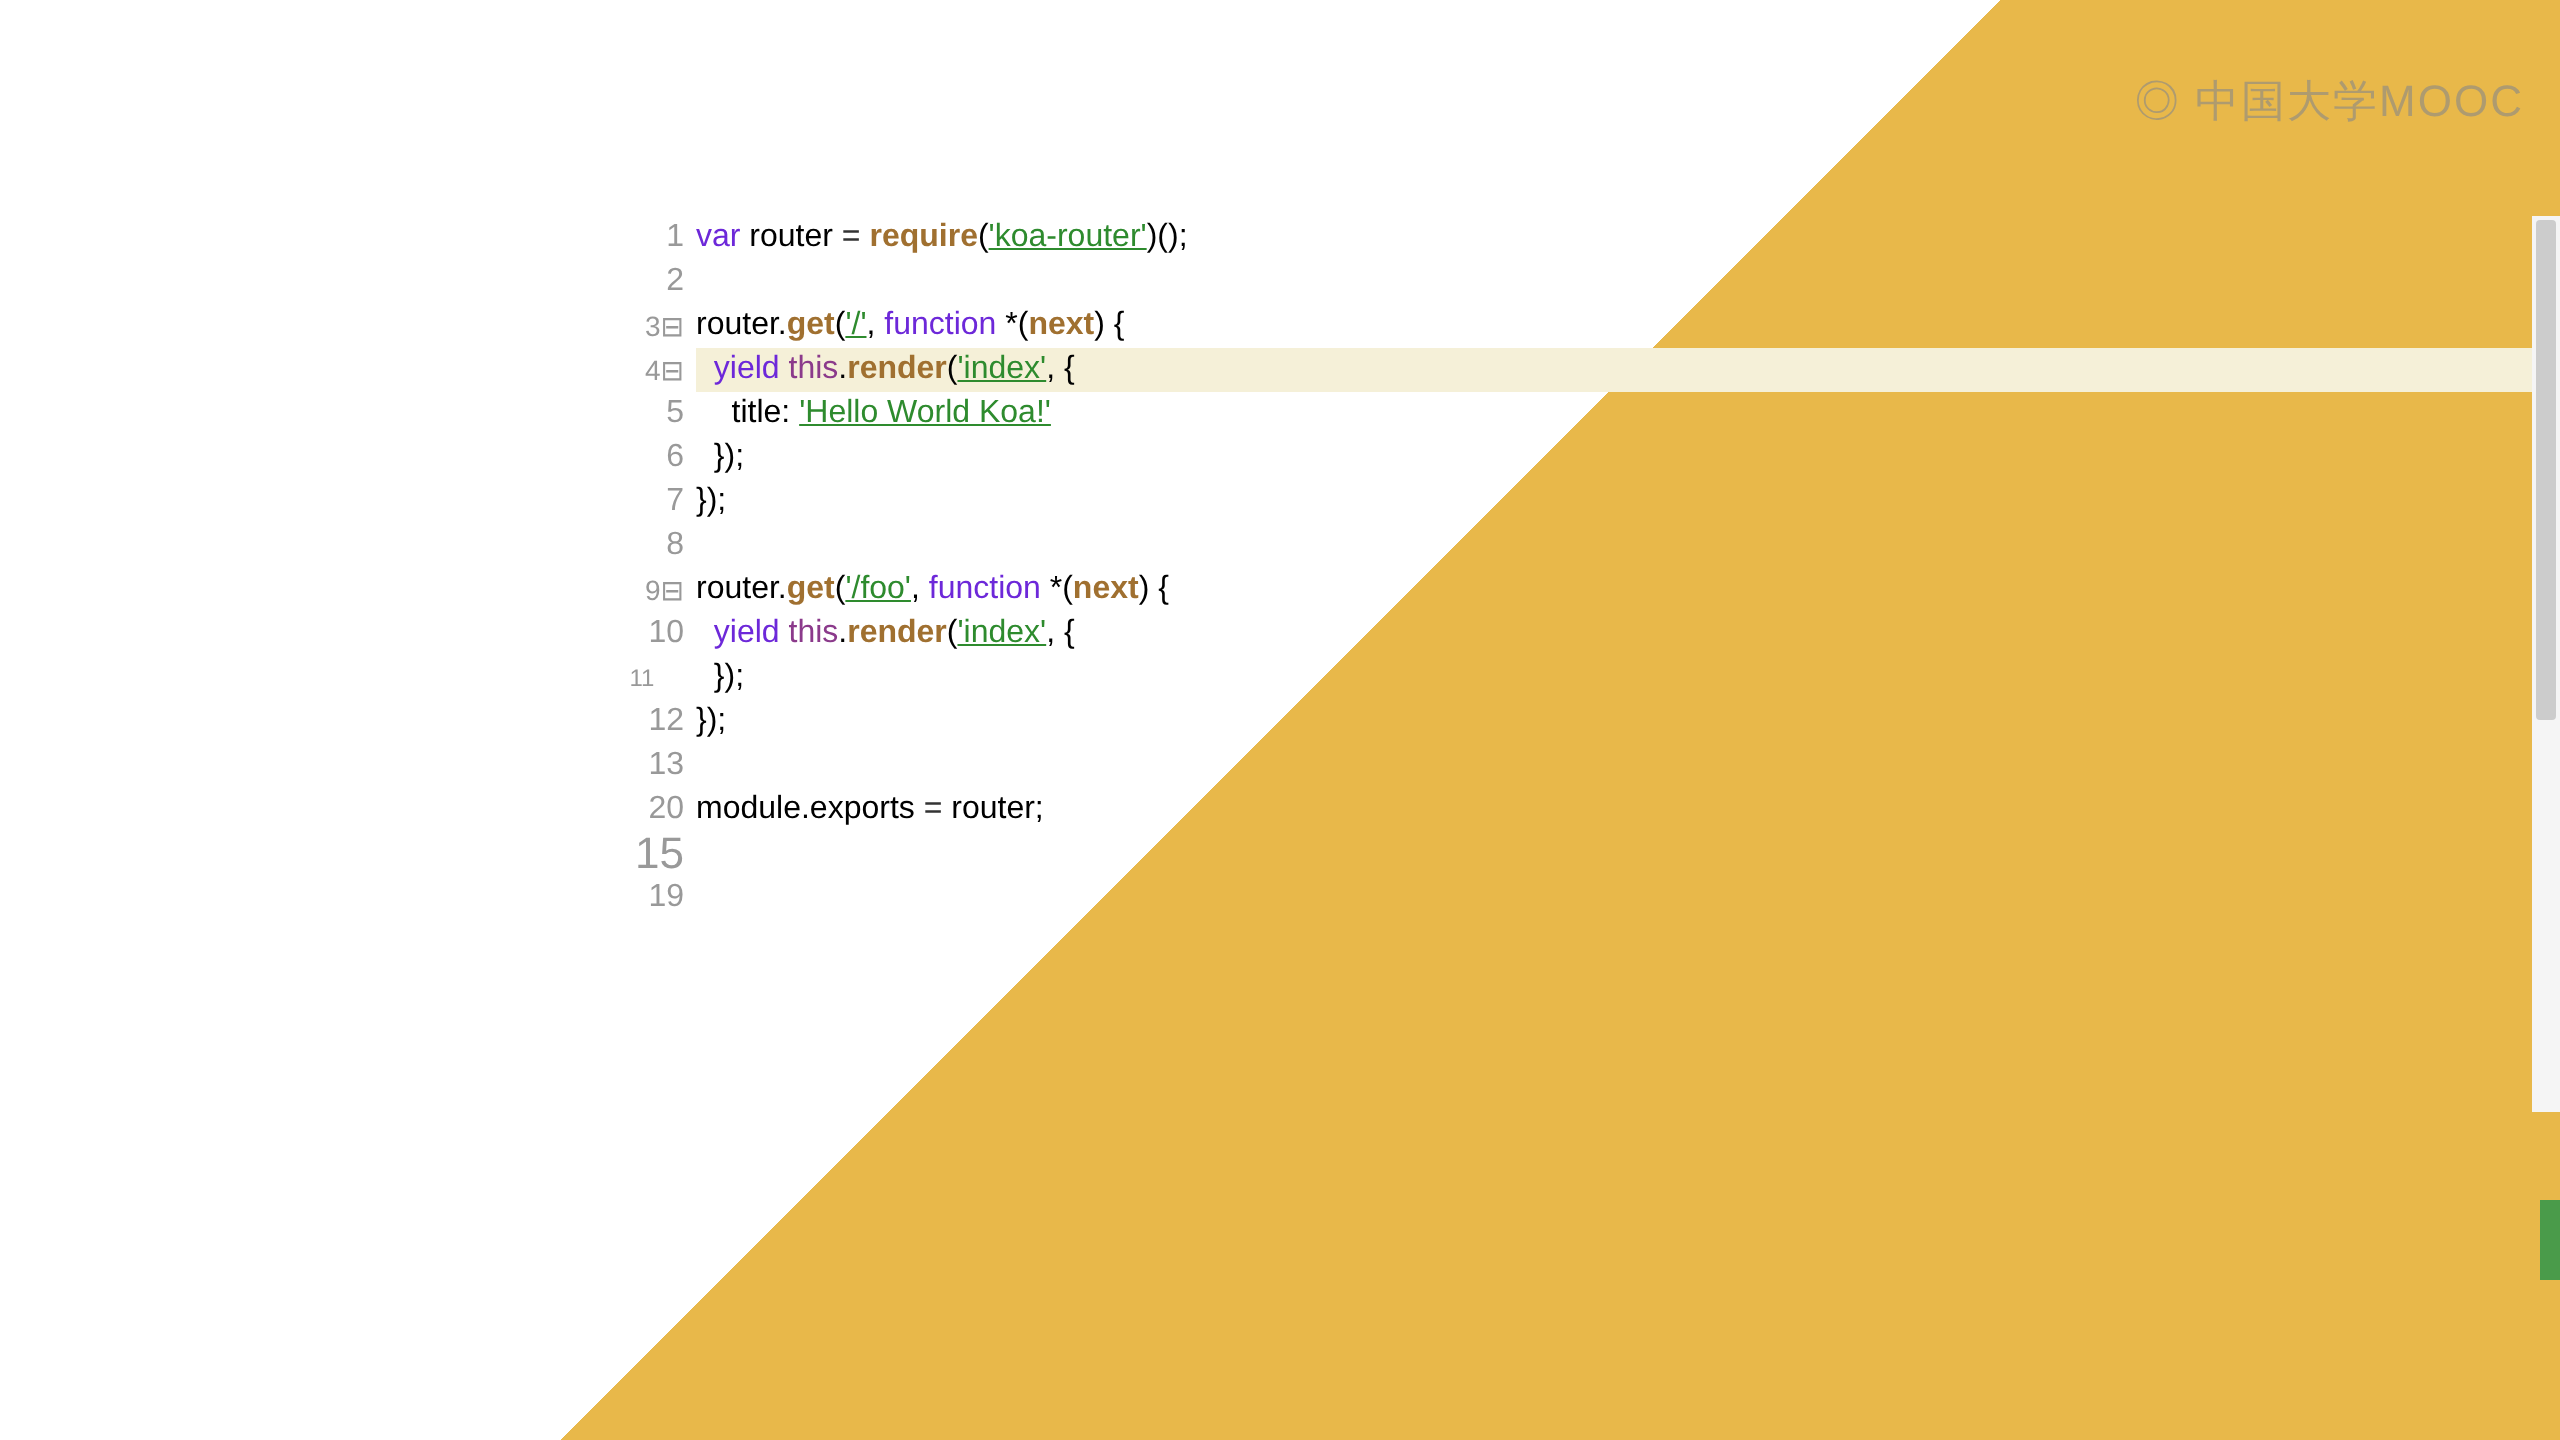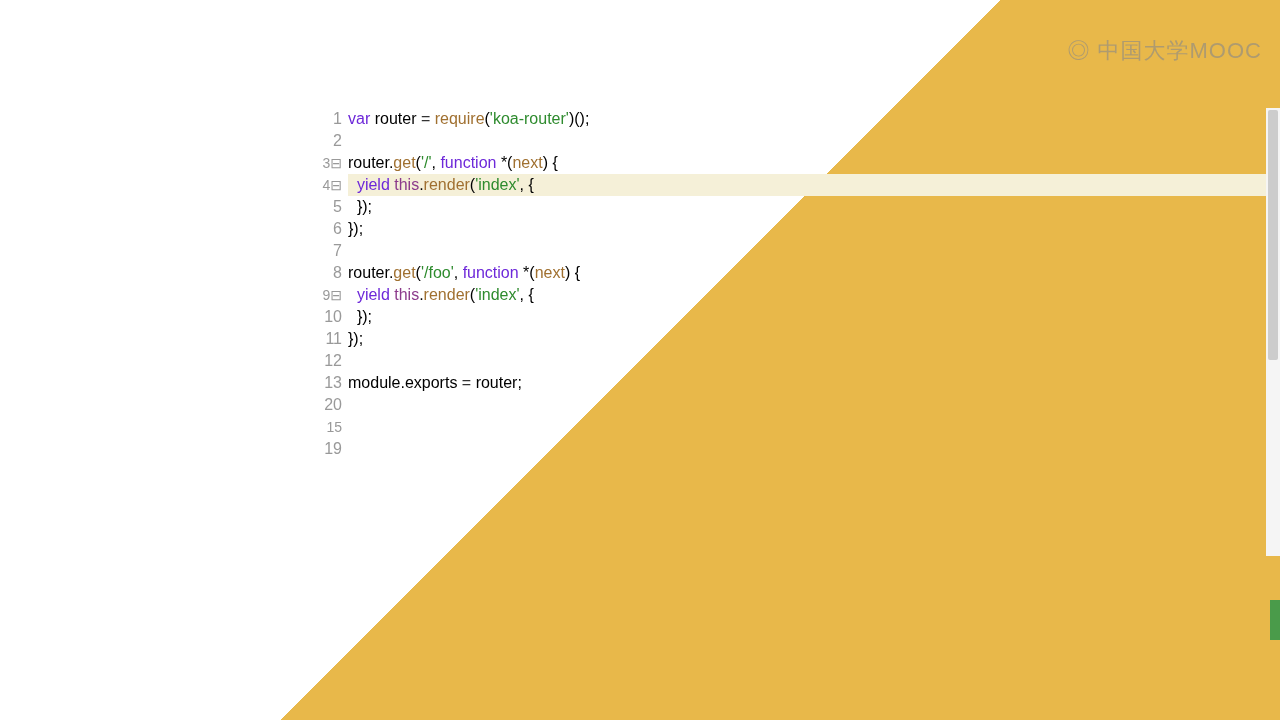--- a/index.html
+++ b/index.html
@@ -46,22 +46,22 @@
 .tab.active { background: #fff; }
 .tab .ficon { width: 14px; height: 12px; margin-right: 4px; }
 .tab .x { margin-left: 6px; color: #999; font-size: 10px; }
 .code-area { flex: 1; display: flex; font-family: Consolas, monospace; font-size: 16px; position: relative; overflow: hidden; }
 .gutter { width: 48px; text-align: right; padding-right: 6px; color: #999; background: #fff; user-select: none; }
 .gutter .ln { height: 22px; line-height: 22px; }
 .code { flex: 1; position: relative; }
 .code-line { height: 22px; line-height: 22px; white-space: pre; }
 .code-line.hl { background: #f5f0d8; }
 .kw { color: #6d28d9; }
-.str { color: #2e8b2e; }
-.fn { color: #a07030; }
+.str { color: #2e8b2e; text-decoration: underline; }
+.fn { color: #a07030; font-weight: bold; }
 .this { color: #8b3a8b; }
 .op { color: #333; }
 .scroll-v { position: absolute; right: 0; top: 0; width: 14px; height: 100%; background: #f5f5f5; }
 .scroll-v .thumb { width: 10px; margin: 2px auto; height: 250px; background: #ccc; border-radius: 2px; }
 .scroll-h-editor { height: 16px; background: #f5f5f5; border-top: 1px solid #ddd; display: flex; align-items: center; }
 .scroll-h-editor .arr { width: 14px; text-align: center; color: #888; font-size: 9px; }
 .console-panel { height: 104px; border-top: 1px solid #ccc; background: #fff; display: flex; flex-direction: column; }
 .console-tabs { height: 24px; display: flex; align-items: center; border-bottom: 1px solid #ddd; padding: 0 4px; }
 .console-tabs .ctab { display: flex; align-items: center; padding: 0 6px; font-size: 12px; }
 .console-tabs .ctab .ico { width: 14px; height: 14px; background: #5a8fc7; margin-right: 4px; }
@@ -340,32 +340,33 @@
           <div class="ln" style="font-size: 16px;">1</div>
           <div class="ln" style="font-size: 16px;">2</div>
           <div class="ln" style="font-size: 14px;">3⊟</div>
           <div class="ln" style="font-size: 14px;">4⊟</div>
           <div class="ln" style="font-size: 16px;">5</div>
           <div class="ln" style="font-size: 16px;">6</div>
           <div class="ln" style="font-size: 16px;">7</div>
           <div class="ln" style="font-size: 16px;">8</div>
           <div class="ln" style="font-size: 14px;">9⊟</div>
           <div class="ln" style="font-size: 16px;">10</div>
-          <div class="ln" style="font-size: 16px;">11</div>
+          <div class="ln" style="font-size: 12px; text-align: center;">11</div>
           <div class="ln" style="font-size: 16px;">12</div>
           <div class="ln" style="font-size: 16px;">13</div>
           <div class="ln" style="font-size: 16px;">20</div>
-          <div class="ln" style="font-size: 14px;">15</div>
+          <div class="ln" style="font-size: 22px;">15</div>
           <div class="ln" style="font-size: 16px;">19</div>
         </div>
       <div class="code" id="code">
           <div class="code-line"><span class="kw">var</span> router <span class="op">=</span> <span class="fn">require</span>(<span class="str">'koa-router'</span>)();</div>
           <div class="code-line"></div>
           <div class="code-line">router.<span class="fn">get</span>(<span class="str">'/'</span>, <span class="kw">function</span> *(<span class="fn">next</span>) {</div>
           <div class="code-line hl">  <span class="kw">yield</span> <span class="this">this</span>.<span class="fn">render</span>(<span class="str">'index'</span>, {</div>
+          <div class="code-line">    title: <span class="str">'Hello World Koa!'</span></div>
           <div class="code-line">  });</div>
           <div class="code-line">});</div>
           <div class="code-line"></div>
           <div class="code-line">router.<span class="fn">get</span>(<span class="str">'/foo'</span>, <span class="kw">function</span> *(<span class="fn">next</span>) {</div>
           <div class="code-line">  <span class="kw">yield</span> <span class="this">this</span>.<span class="fn">render</span>(<span class="str">'index'</span>, {</div>
           <div class="code-line">  });</div>
           <div class="code-line">});</div>
           <div class="code-line"></div>
           <div class="code-line">module.exports <span class="op">=</span> router;</div>
           <div class="code-line"></div>

